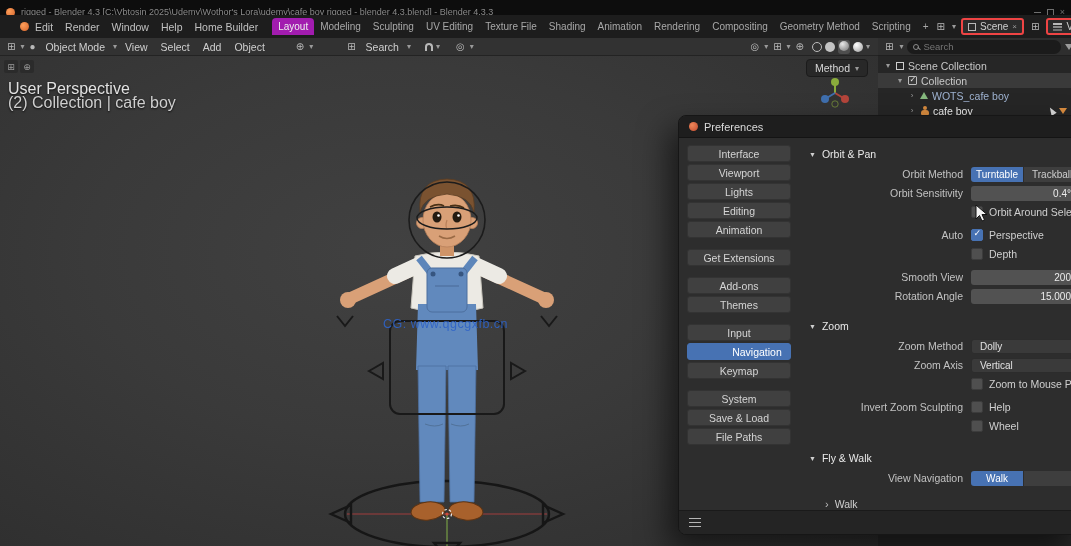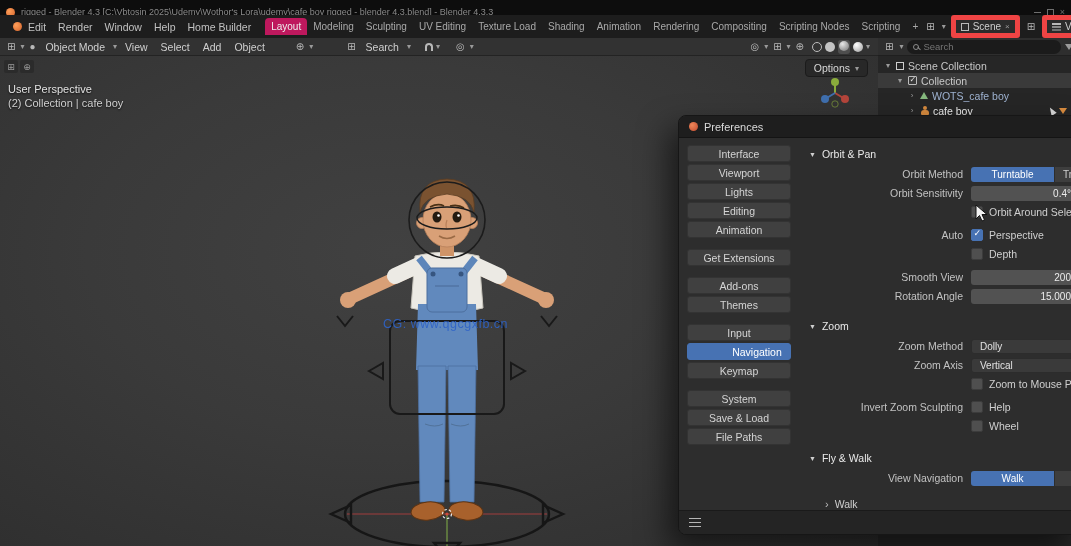--- a/index.html
+++ b/index.html
@@ -13,27 +13,27 @@
               display:flex; align-items:center; gap:6px; padding:12px 6px; font-size:9px; color:#8b8b8b; z-index:6;}
   .app-dot { width:9px; height:9px; border-radius:50%; flex:none;
              background:radial-gradient(circle at 35% 35%, #ff9f5a, #d2622a); }
   .titlebar .flex1 { flex:1; }
   .win-bar { width:7px; height:1px; background:#6f6f6f; }
   .win-box { width:7px; height:7px; border:1px solid #6f6f6f; }
   .win-x   { color:#6f6f6f; font-size:9px; line-height:7px; }
 
   
   .menubar { position:absolute; top:15px; left:0; width:100%; height:23px; background:#1d1d1d;
-             display:flex; align-items:center; padding:0 13px; font-size:10.5px; color:#c0c0c0; z-index:6;}
+             display:flex; align-items:center; padding:0 20px; font-size:10.5px; color:#c0c0c0; z-index:6;}
   .menu-item { padding:2px 6px; border-radius:3px; white-space:nowrap; }
   .ws-tabs { display:flex; align-items:center; margin-left:8px; }
   .ws-tab { padding:3px 6px; font-size:10px; color:#a8a8a8; border-radius:4px 4px 0 0; white-space:nowrap; }
-  .ws-tab.active { background:#be185d; color:#efefef; }
+  .ws-tab.active { background:#a21caf; color:#efefef; }
   .mb-right { margin-left:auto; display:flex; align-items:center; gap:5px; flex:none; }
-  .pill { display:flex; align-items:center; gap:4px; background:#2b2b2b; border:5px solid #ef4444;
+  .pill { display:flex; align-items:center; gap:4px; background:#2b2b2b; border:2px solid #ef4444;
           border-radius:3px; padding:1px 5px; font-size:10px; color:#cfcfcf; white-space:nowrap; }
   .tiny-sq { width:8px; height:8px; border:1px solid #b9b9b9; flex:none; }
   .tiny-layers { width:9px; height:8px; flex:none;
                  background:linear-gradient(#b9b9b9 0 2px, transparent 2px 3px, #8a8a8a 3px 5px, transparent 5px 6px, #6f6f6f 6px 8px); }
   .caret { font-size:8px; color:#9a9a9a; }
 
   
   .viewport { position:absolute; top:38px; left:0; width:878px; height:508px; z-index:1; }
   .vp-header { height:18px; background:#323232; border-bottom:1px solid #232323;
                display:flex; align-items:center; gap:3px; padding:0 5px; font-size:10.5px; color:#cfcfcf; }
@@ -47,21 +47,21 @@
   .sph.mat { background:radial-gradient(circle at 35% 30%, #e8e8e8, #6f6f6f); }
   .sph.rend { background:radial-gradient(circle at 35% 30%, #ffffff, #9a9a9a); }
   .sph-wrap { display:flex; gap:3px; align-items:center; padding:1px 3px; border-radius:3px; }
   .sph-wrap .active-pill { background:#4e4e4e; border-radius:3px; padding:1px; }
 
   .vp-canvas { position:absolute; top:18px; left:0; right:0; bottom:0; overflow:hidden;
                background:radial-gradient(ellipse at 45% 40%, #414141 0%, #3a3a3a 45%, #2e2e2e 100%); }
   .vp-corner-icons { position:absolute; left:4px; top:4px; display:flex; gap:2px; z-index:2; }
   .vp-corner-icons span { width:14px; height:13px; background:#2b2b2b; border-radius:2px; color:#9c9c9c;
                           font-size:9px; display:flex; align-items:center; justify-content:center; }
-  .vp-overlay { position:absolute; left:8px; top:26px; z-index:2; font-size:11px; color:#e2e2e2;
+  .vp-overlay { position:absolute; left:8px; top:26px; z-index:2; font-size:16px; color:#e2e2e2;
                 text-shadow:0 1px 2px rgba(0,0,0,.8); line-height:14px; }
   .vp-overlay .dim { color:#cfcfcf; }
   .options-btn { position:absolute; right:10px; top:3px; z-index:2; background:#282828; border:1px solid #1b1b1b;
                  border-radius:4px; padding:2px 8px; font-size:10.5px; color:#d8d8d8;
                  display:flex; gap:5px; align-items:center; }
   .gizmo { position:absolute; right:26px; top:20px; z-index:2; }
   .watermark { position:absolute; left:383px; top:261px; z-index:3; font-size:12.5px; color:#2e63c8;
                opacity:.9; letter-spacing:.5px; white-space:nowrap; }
   .character { position:absolute; left:297px; top:118px; z-index:1; }
 
@@ -114,21 +114,21 @@
   .side-btn.active { background:#4772b3; border-color:#4772b3; color:#fff;padding-left:36px; }
   .side-gap { height:9px; }
   .prefs-content { flex:1; padding-top:4px; font-size:10.5px; color:#cfcfcf; overflow:hidden; }
   .sec-header { display:flex; align-items:center; gap:6px; padding:5px 0 5px 14px; color:#e8e8e8; }
   .sec-caret { font-size:7px; color:#cfcfcf; }
   .prow { display:flex; align-items:center; height:18px; margin-bottom:1px; }
   .prow .lbl { width:176px; flex:none; text-align:right; padding-right:8px; color:#c2c2c2; white-space:nowrap; }
   .prow .wid { flex:1; display:flex; align-items:center; gap:6px; white-space:nowrap; }
   .gap-top { margin-top:5px; }
   .seg { height:15px; display:flex; align-items:center; justify-content:center; font-size:10px; }
-  .seg.on { width:83px; background:#4772b3; color:#fff; border-radius:3px 0 0 3px; }
+  .seg.on { width:52px; background:#4772b3; color:#fff; border-radius:3px 0 0 3px; }
   .seg.off { width:70px; background:#3e3e3e; color:#cfcfcf; border-radius:0 3px 3px 0;
              margin-left:1px; overflow:hidden; justify-content:flex-start; padding-left:8px; }
   .val-field { width:130px; height:15px; background:#525252; border-radius:3px; color:#ececec; font-size:10px;
                display:flex; align-items:center; justify-content:flex-end; padding-right:30px; }
   .dd-field { width:130px; height:15px; background:#3a3a3a; border:1px solid #2c2c2c; border-radius:3px;
               color:#e2e2e2; font-size:10px; display:flex; align-items:center; padding-left:8px; }
   .chk { width:12px; height:12px; background:#4f4f4f; border:1px solid #3c3c3c; border-radius:2px;
          flex:none; position:relative; }
   .chk.on { background:#4772b3; border-color:#4772b3; }
   .chk.on::after { content:"✓"; position:absolute; top:-2px; left:1.5px; font-size:9px; color:#fff; }
@@ -159,26 +159,26 @@
   <span class="menu-item">Edit</span>
   <span class="menu-item">Render</span>
   <span class="menu-item">Window</span>
   <span class="menu-item">Help</span>
   <span class="menu-item">Home Builder</span>
   <div class="ws-tabs">
     <span class="ws-tab active">Layout</span>
     <span class="ws-tab">Modeling</span>
     <span class="ws-tab">Sculpting</span>
     <span class="ws-tab">UV Editing</span>
-    <span class="ws-tab">Texture Load</span>
+    <span class="ws-tab">Texture File</span>
     <span class="ws-tab">Shading</span>
     <span class="ws-tab">Animation</span>
     <span class="ws-tab">Rendering</span>
     <span class="ws-tab">Compositing</span>
-    <span class="ws-tab">Scripting Nodes</span>
+    <span class="ws-tab">Geometry Method</span>
     <span class="ws-tab">Scripting</span>
     <span class="ws-tab">+</span>
   </div>
   <div class="mb-right">
     <span class="vph-ic">⊞</span>
     <span class="caret">▾</span>
     <span class="pill">
       <span class="tiny-sq"></span>
       <span>Scene</span>
       <span class="caret">×</span>
@@ -235,21 +235,21 @@
       <span>⊞</span>
       <span>⊕</span>
     </div>
 
     <div class="vp-overlay">
       <div>User Perspective</div>
       <div class="dim">(2) Collection | cafe boy</div>
     </div>
 
     <div class="options-btn">
-      <span>Options</span>
+      <span>Method</span>
       <span class="caret">▾</span>
     </div>
 
     <svg class="gizmo" width="34" height="34">
       <line x1="17" y1="17" x2="17" y2="6" stroke="#8aab3c" stroke-width="2"></line>
       <circle cx="17" cy="6" r="4" fill="#8aab3c"></circle>
       <line x1="17" y1="17" x2="27" y2="23" stroke="#b4453b" stroke-width="2"></line>
       <circle cx="27" cy="23" r="4" fill="#b4453b"></circle>
       <line x1="17" y1="17" x2="7" y2="23" stroke="#3f6fae" stroke-width="2"></line>
       <circle cx="7" cy="23" r="4" fill="#3f6fae"></circle>

